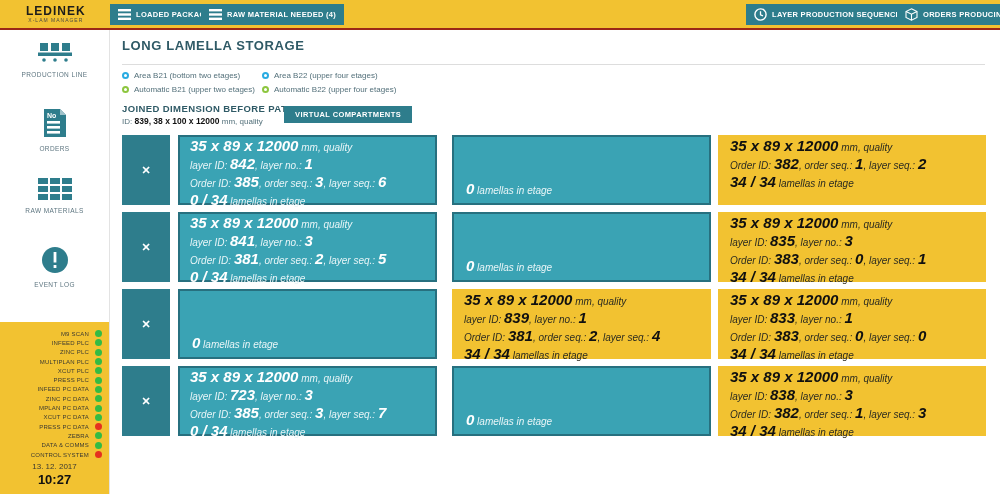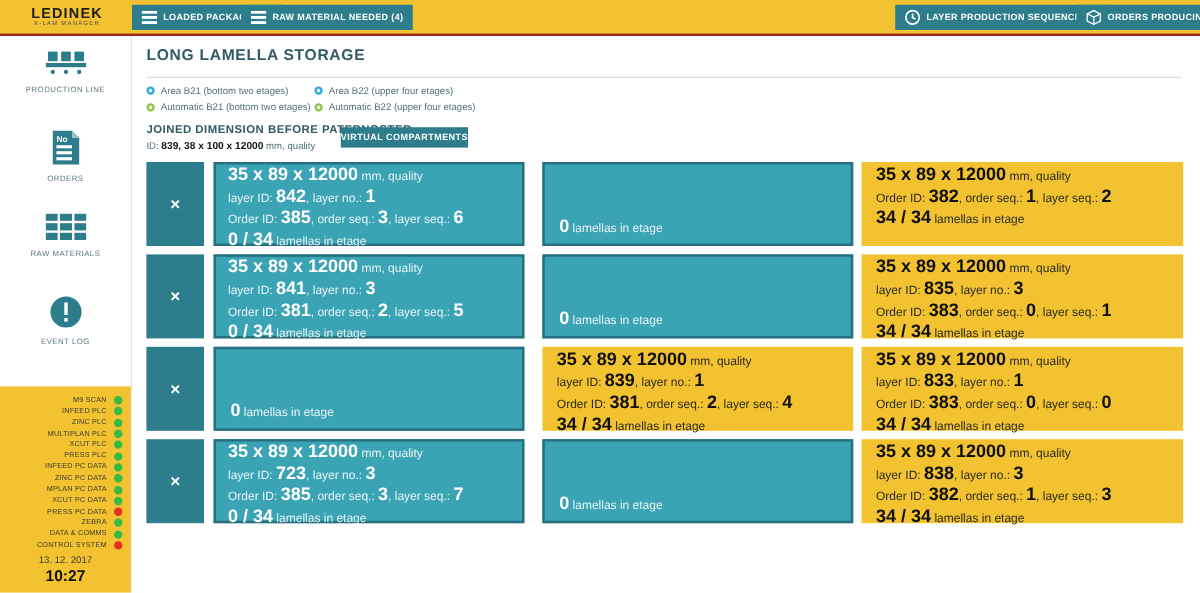--- a/index.html
+++ b/index.html
@@ -33,27 +33,27 @@
   
   .page-title { position:absolute; left:122px; top:38px; font-size:13px; font-weight:bold; color:#2F5A66; letter-spacing:.6px; }
   .rule { position:absolute; left:122px; top:64px; width:863px; height:1px; background:#ddd; }
   .legend { position:absolute; left:122px; top:71px; display:grid; grid-template-columns:140px auto; grid-row-gap:5px; }
   .legend-item { display:flex; align-items:center; gap:5px; cursor:pointer; }
   .legend-dot { width:7px; height:7px; border-radius:50%; border:2px solid #29ABE2; background:#fff; flex:0 0 auto; }
   .legend-label { font-size:8px; color:#53707A; }
   .jd-title { position:absolute; left:122px; top:103px; font-size:9.5px; font-weight:bold; color:#2F5A66; letter-spacing:.4px; }
   .jd-id { position:absolute; left:122px; top:116px; font-size:8px; color:#53707A; }
   .jd-id b { color:#111; font-size:8.5px; }
-  .vc-btn { position:absolute; left:284px; top:106px; height:17px; background:#2E7D8C; color:#fff; font-size:7.5px; font-weight:bold; letter-spacing:.4px; display:flex; align-items:center; padding:0 0; cursor:pointer; }
+  .vc-btn { position:absolute; left:284px; top:106px; height:17px; background:#2E7D8C; color:#fff; font-size:7.5px; font-weight:bold; letter-spacing:.4px; display:flex; align-items:center; padding:0 11px; cursor:pointer; }
 
   
   .grid { position:absolute; left:122px; top:135px; }
   .row { display:flex; height:70px; margin-bottom:7px; }
   .xbox { width:48px; height:70px; background:#2E7D8C; color:#fff; display:flex; align-items:center; justify-content:center; font-size:11px; font-weight:bold; cursor:pointer; }
-  .card { height:70px; border:2px solid transparent; padding:1px 10px 11px 10px; position:relative; cursor:pointer; }
+  .card { height:70px; border:2px solid transparent; padding:1px 10px 11px 10px; position:relative; cursor:pointer;font-style:italic; }
   .card.pos0 { margin-left:8px; width:259px; }
   .card.pos1 { margin-left:15px; width:259px; }
   .card.pos2 { margin-left:7px; width:268px; }
   .card.teal { background:#3AA3B4; border-color:#27707F; color:#fff; }
   .card.teal .lbl { color:#E8F5F7; }
   .card.yellow { background:#F2C231; color:#101010; }
   .card.yellow .lbl { color:#2b2b20; }
   .cl { line-height:16px; white-space:nowrap; }
   .lbl { font-size:10px; }
   .vb { font-size:15px; font-weight:bold; }
@@ -228,21 +228,21 @@
     <div class="legend-item">
     <span class="legend-dot" style="border-color: rgb(41, 171, 226);"></span>
     <span class="legend-label">Area B21 (bottom two etages)</span>
   </div>
     <div class="legend-item">
     <span class="legend-dot" style="border-color: rgb(41, 171, 226);"></span>
     <span class="legend-label">Area B22 (upper four etages)</span>
   </div>
     <div class="legend-item">
     <span class="legend-dot" style="border-color: rgb(141, 198, 63);"></span>
-    <span class="legend-label">Automatic B21 (bottom two etages)</span>
+    <span class="legend-label">Automatic B21 (upper two etages)</span>
   </div>
     <div class="legend-item">
     <span class="legend-dot" style="border-color: rgb(141, 198, 63);"></span>
     <span class="legend-label">Automatic B22 (upper four etages)</span>
   </div>
   </div>
 
 <div class="jd-title">JOINED DIMENSION BEFORE PATERNOSTER</div>
 <div class="jd-id"><span>ID: </span><b>839, 38 x 100 x 12000</b><span> mm, quality</span></div>
 <div class="vc-btn">VIRTUAL COMPARTMENTS</div>

